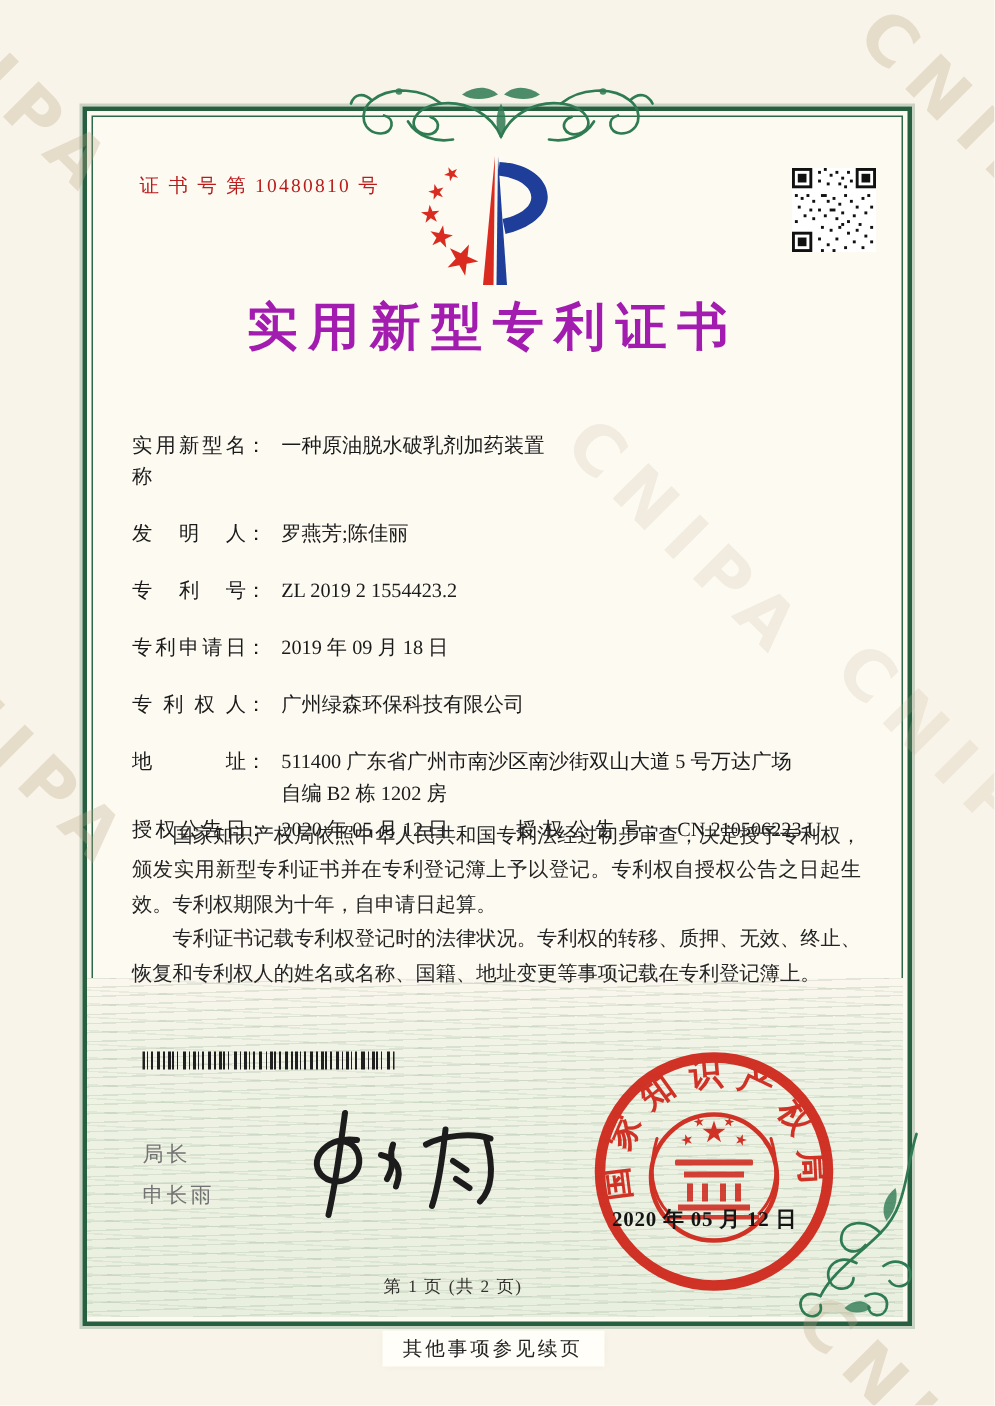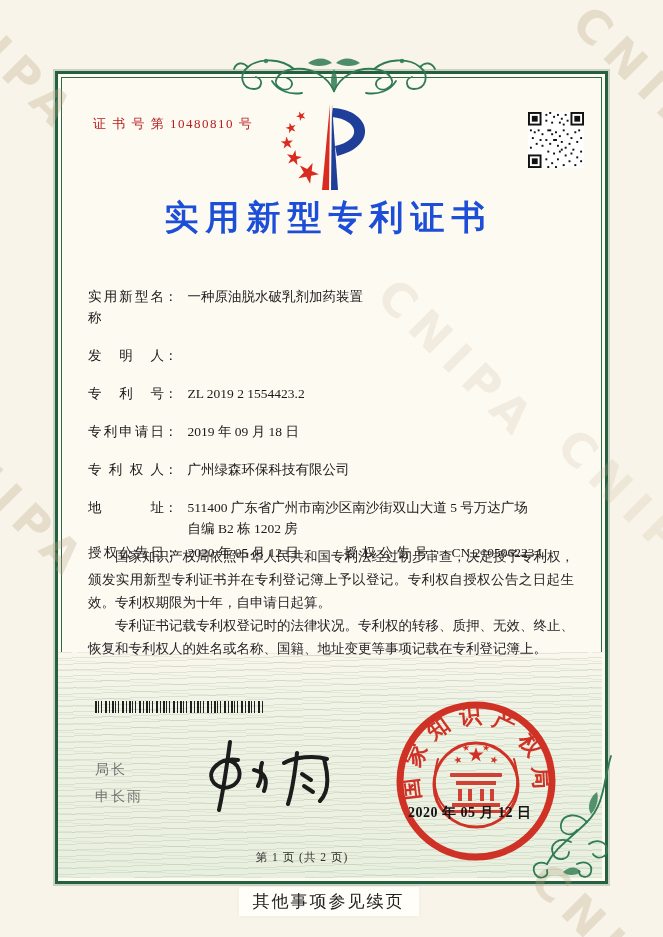--- a/index.html
+++ b/index.html
@@ -34,28 +34,28 @@
   }
   
   .cert-no {
     position:absolute; z-index:3; left:93px; top:115px;
     font-size:13px; letter-spacing:1.5px; color:#b91c1c;
   }
   .logo { position:absolute; z-index:3; left:277px; top:100px; }
   .qr { position:absolute; z-index:3; left:528px; top:112px; }
   .doc-title {
     position:absolute; z-index:3; left:55px; top:195px; width:547px;
-    text-align:center; font-size:34px; font-weight:bold; letter-spacing:7px; color:#1d4ed8;
+    text-align:center; font-size:34px; font-weight:bold; letter-spacing:7px; color:#a21caf;
   }
   
   .fields {
     position:absolute; z-index:3; left:88px; top:286px; width:492px;
     font-size:13.5px; color:#1a1a1a;
   }
-  .frow { display:flex; margin-bottom:17px; line-height:21px; }
+  .frow { display:flex; margin-bottom:17px; line-height:21px;justify-content:center; }
   .frow.addr { margin-bottom:3px;margin-top:15px; }
   .flabel { flex:0 0 76px; text-align:justify; text-align-last:justify; }
   .fcolon { flex:0 0 auto; margin-right:10px; }
   .fvalue { flex:1; }
   .ggroup1 { flex:0 0 256px; display:flex; }
   .ggroup2 { flex:1; display:flex; }
   .ggroup2 .flabel { flex:0 0 84px; }
   
   .paras {
     position:absolute; z-index:3; left:88px; top:545px; width:486px;
@@ -85,21 +85,21 @@
   }
   .page-info {
     position:absolute; z-index:3; left:55px; top:850px; width:494px;
     text-align:center; font-size:11.5px; color:#33312e; letter-spacing:1px;
   }
   .continuation {
     position:absolute; z-index:3; left:55px; top:887px; width:547px; text-align:center;
   }
   .continuation span {
     display:inline-block; background:#fffef8; padding:3px 14px;
-    font-size:17px; color:#222; letter-spacing:2px;
+    font-size:13px; color:#222; letter-spacing:2px;
     box-shadow:0 0 6px rgba(0,0,0,.04);
   }
   .orn-top { position:absolute; z-index:4; left:232px; top:47px; }
   .orn-corner { position:absolute; z-index:4; left:527px; top:752px; }
 </style>
 </head>
 <body>
 
 <div class="page">
 
@@ -241,20 +241,21 @@
 
   <div class="fields">
     <div class="frow">
       <span class="flabel">实用新型名称</span>
         <span class="fcolon">：</span>
         <span class="fvalue">一种原油脱水破乳剂加药装置</span>
     </div>
     <div class="frow">
       <span class="flabel">发明人</span>
         <span class="fcolon">：</span>
+        <span class="fvalue">罗燕芳;陈佳丽</span>
     </div>
     <div class="frow">
       <span class="flabel">专利号</span>
         <span class="fcolon">：</span>
         <span class="fvalue">ZL 2019 2 1554423.2</span>
     </div>
     <div class="frow">
       <span class="flabel">专利申请日</span>
         <span class="fcolon">：</span>
         <span class="fvalue">2019 年 09 月 18 日</span>

